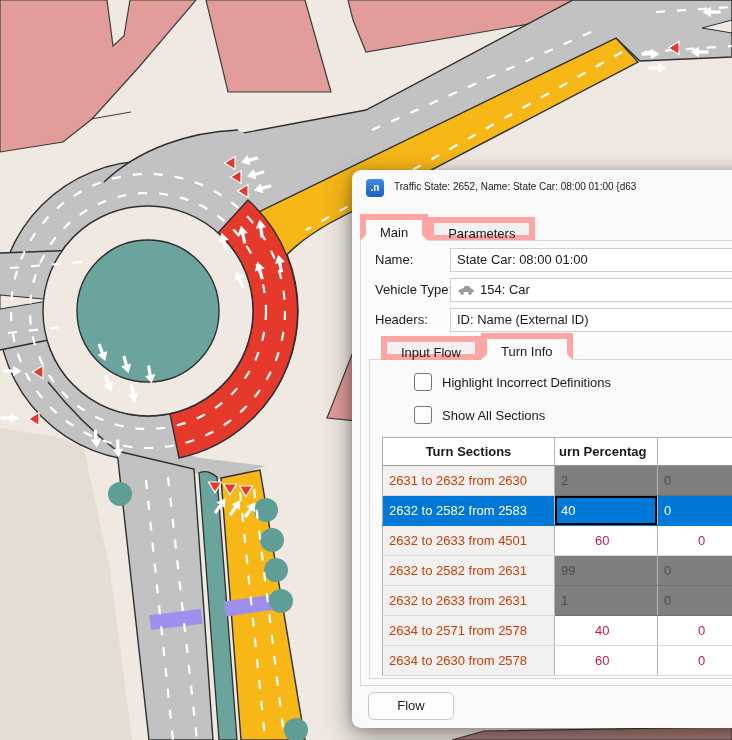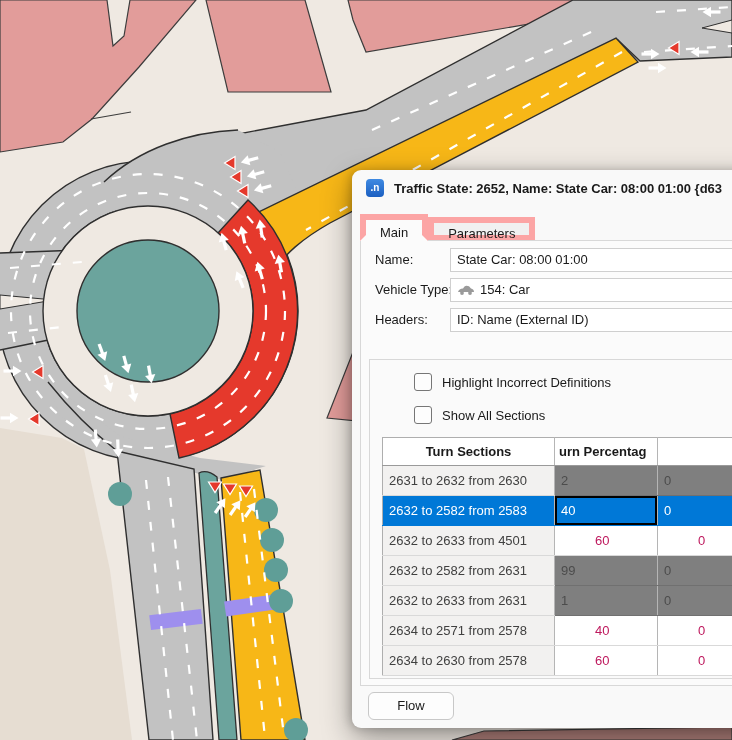--- a/index.html
+++ b/index.html
@@ -9,21 +9,21 @@
 
   
   .dialog{position:absolute;left:352px;top:170px;width:420px;height:558px;
           background:#f9f9f9;border-radius:9px;
           box-shadow:0 10px 30px rgba(0,0,0,.38), -2px 0 10px rgba(0,0,0,.18);
           font-size:13px;color:#1a1a1a;}
   .titlebar{position:absolute;left:0;top:0;right:0;height:40px;}
   .appicon{position:absolute;left:14px;top:9px;width:18px;height:18px;border-radius:4px;
            background:linear-gradient(#3f8ae2,#1b5fc1);color:#fff;font-weight:bold;
            font-size:10px;line-height:18px;text-align:center;}
-  .title{position:absolute;left:42px;top:11px;white-space:nowrap;font-size:13px;font-weight:bold;}
+  .title{position:absolute;left:42px;top:11px;white-space:nowrap;font-size:10px;}
 
   .tabbar{position:absolute;left:8px;top:44px;height:27px;display:flex;align-items:flex-end;}
   .tab{height:26px;line-height:25px;padding:0 14px;border:6px solid #fca5a5;
        background:#f1f1f1;text-align:center;box-sizing:border-box;}
   .tab.active{background:#fbfbfb;border-bottom-color:#fbfbfb;height:27px;z-index:3;}
   .tab.inactive{height:24px;line-height:22px;}
 
   .pane{position:absolute;left:8px;top:70px;right:-12px;bottom:42px;
         border:1px solid #d8d8d8;background:#fbfbfb;}
   .frow-label{position:absolute;left:14px;white-space:nowrap;}
@@ -39,21 +39,21 @@
   .cbox{width:16px;height:16px;border:1px solid #767676;border-radius:3px;background:#fdfdfd;}
 
   table.turns{position:absolute;left:12px;top:77px;border-collapse:collapse;table-layout:fixed;
               font-size:13px;background:#fff;border:1px solid #aeaeae;}
   table.turns col.c1{width:172px} table.turns col.c2{width:103px} table.turns col.c3{width:110px}
   table.turns th{height:25px;font-weight:bold;border-bottom:1px solid #9a9a9a;border-right:1px solid #b5b5b5;
                  background:#fff;white-space:nowrap;overflow:hidden;}
   table.turns th.c1h{text-align:center;} table.turns th.c2h{text-align:left;padding-left:4px;}
   table.turns td{height:29px;border-bottom:1px solid #d9d9d9;border-right:1px solid #b5b5b5;
                  padding:0 0 0 6px;white-space:nowrap;overflow:hidden;}
-  td.sec{background:#f2f1f0;color:#404040;}
+  td.sec{background:#f2f1f0;color:#c2410c;}
   tr.muted td.val{background:#7f7f7f;color:#4c4c4c;border-bottom-color:#707070;}
   tr.normal td.val{background:#ffffff;color:#be185d;padding-left:40px;}
   tr.selected td{background:#0078d7;color:#ffffff;border-bottom-color:#0078d7;}
   td.focuscell{box-shadow:inset 0 0 0 2px #000;}
 
   .helpbtn{position:absolute;left:16px;bottom:8px;width:84px;height:26px;border:1px solid #c8c8c8;
            border-radius:6px;background:#fdfdfd;text-align:center;line-height:25px;font-size:13px;}
 </style>
 </head>
 <body>
@@ -237,20 +237,24 @@
           <path d="M1,8 Q2,4.5 6,4.5 L7.5,2.5 Q9,1.2 12,2.2 L14,4.5 Q17,5.2 17,8 Z" fill="#9a9a9a"></path>
           <circle cx="5" cy="9" r="1.9" fill="#9a9a9a"></circle>
             <circle cx="13" cy="9" r="1.9" fill="#9a9a9a"></circle>
         </svg>
         <span>154: Car</span>
       </div>
 
       <div class="frow-label" style="top:71px">Headers:</div>
       <div class="field" style="top:67px">ID: Name (External ID)</div>
 
+      <div class="subtabbar">
+        <div class="tab inactive">Input Flow</div>
+        <div class="tab active">Turn Info</div>
+      </div>
 
       <div class="pane2">
 
         <div class="cbrow" style="top:13px">
           <div class="cbox"></div>
           <span>Highlight Incorrect Definitions</span>
         </div>
         <div class="cbrow" style="top:46px">
           <div class="cbox"></div>
           <span>Show All Sections</span>

